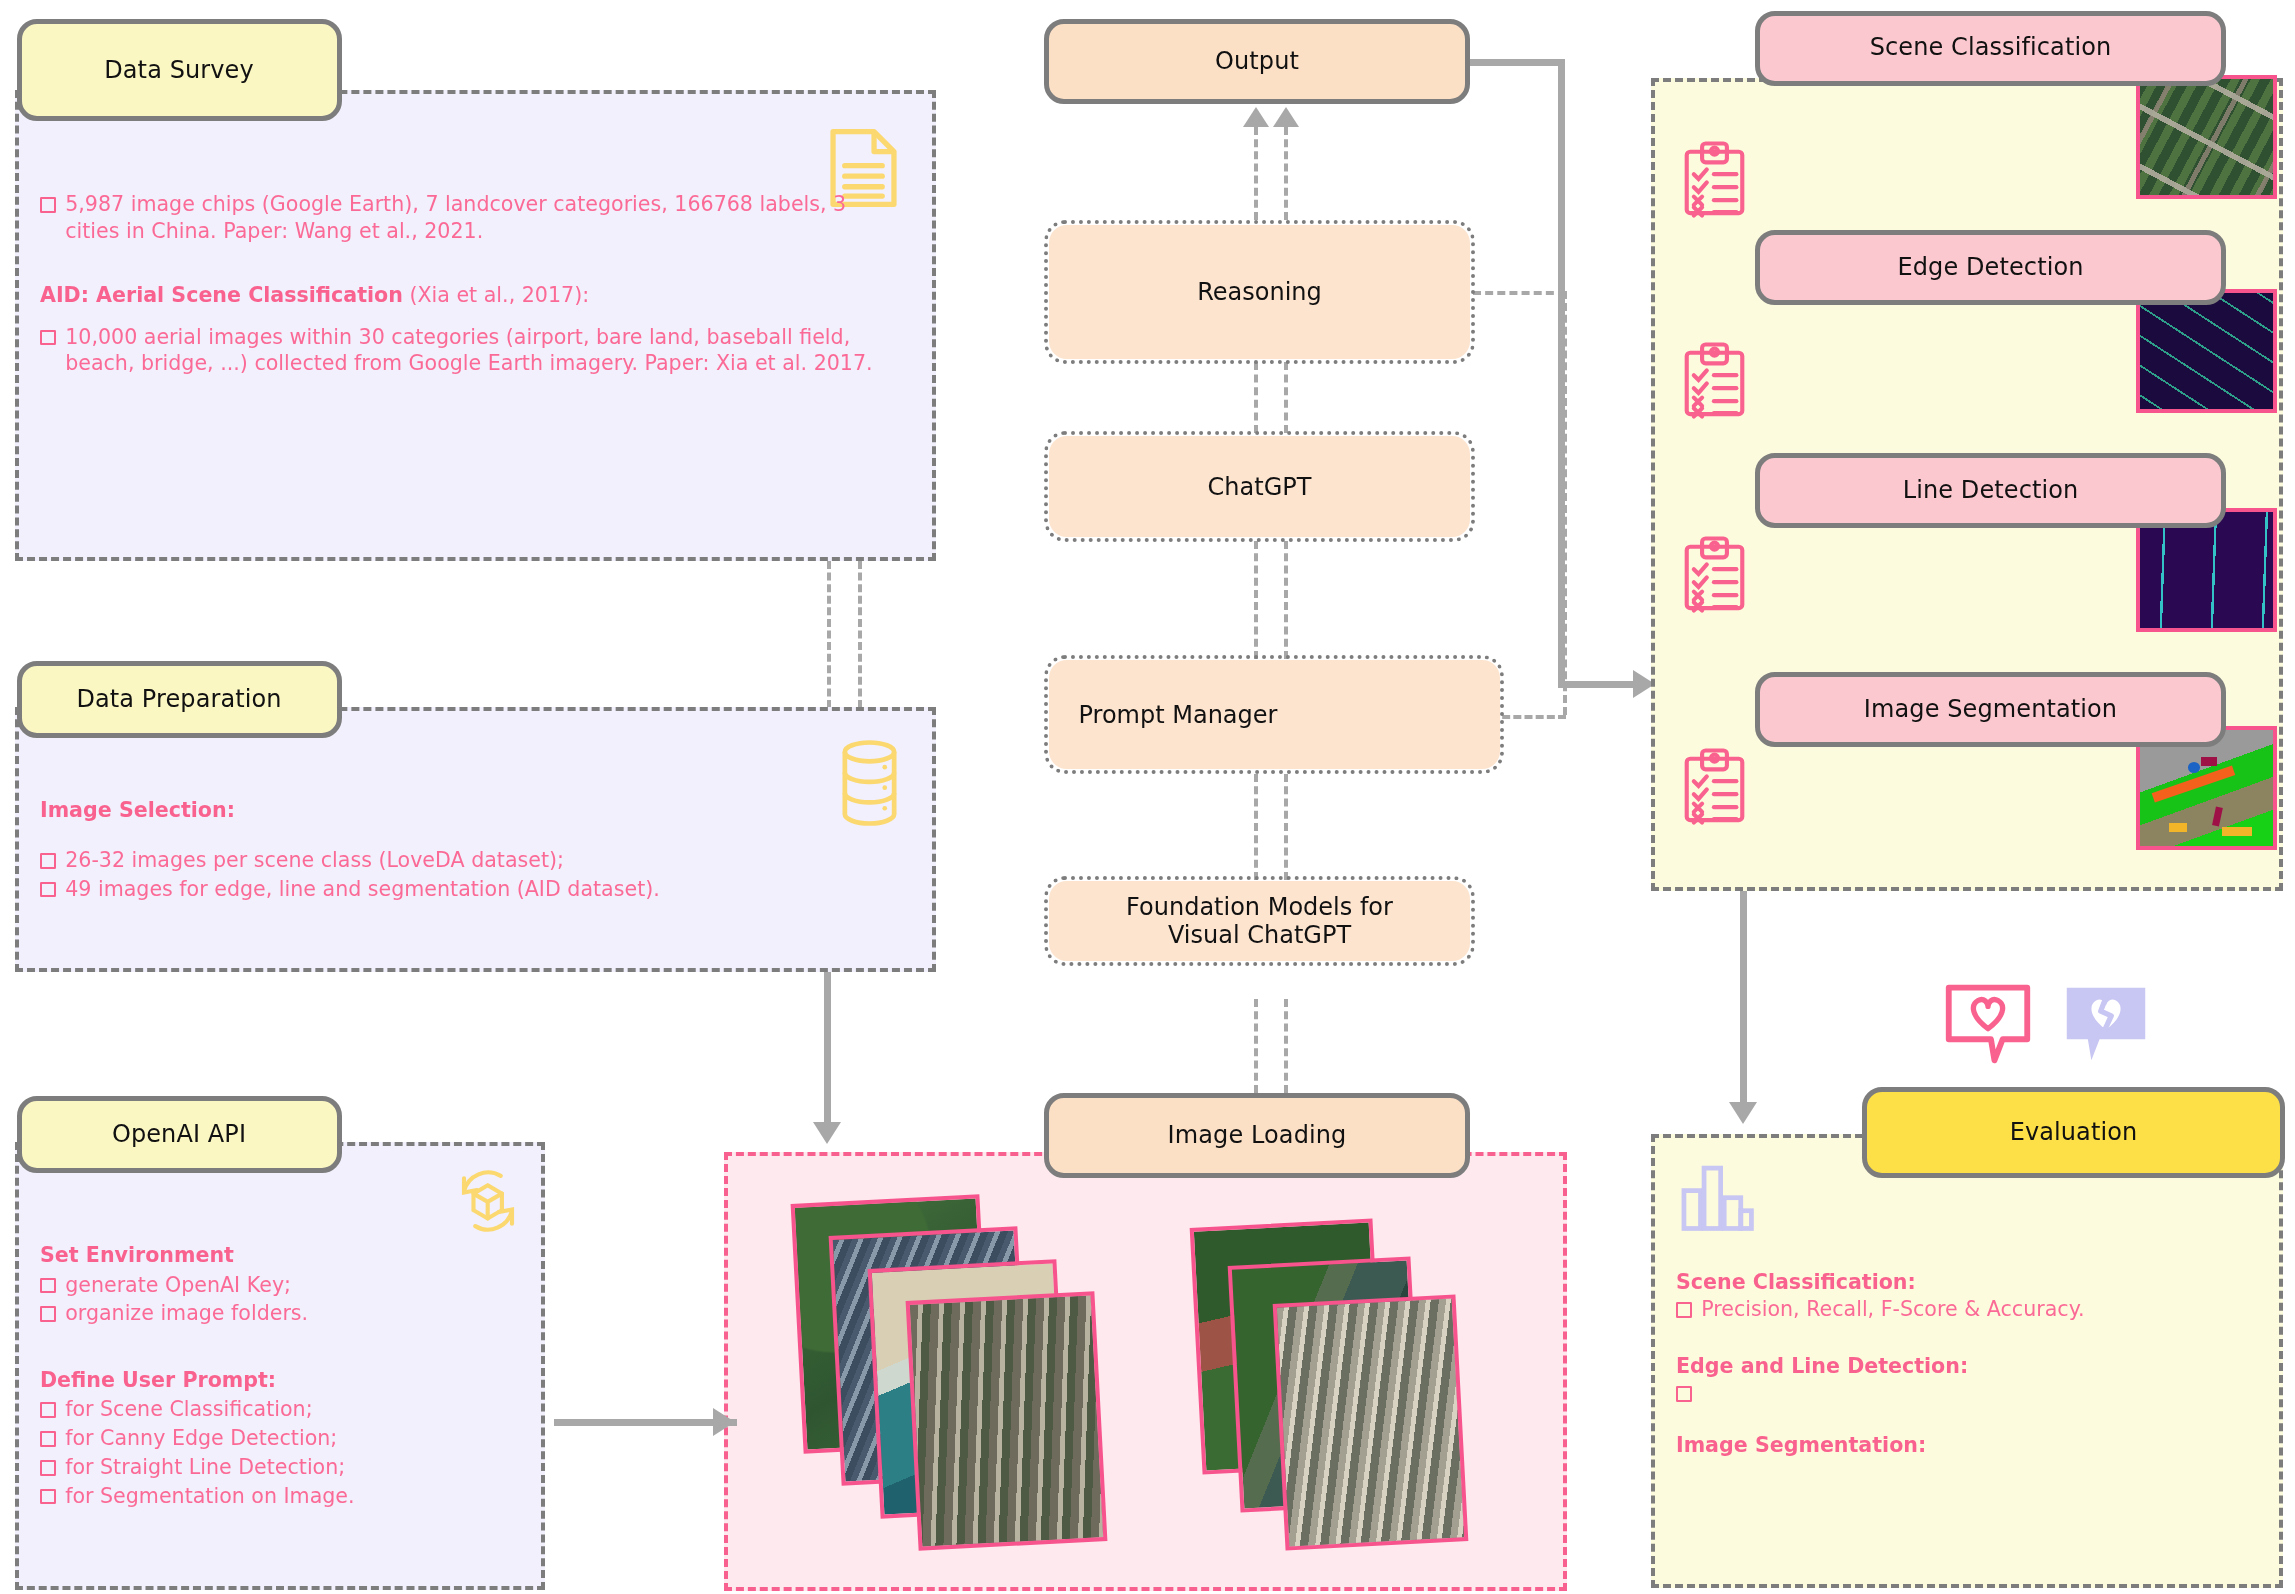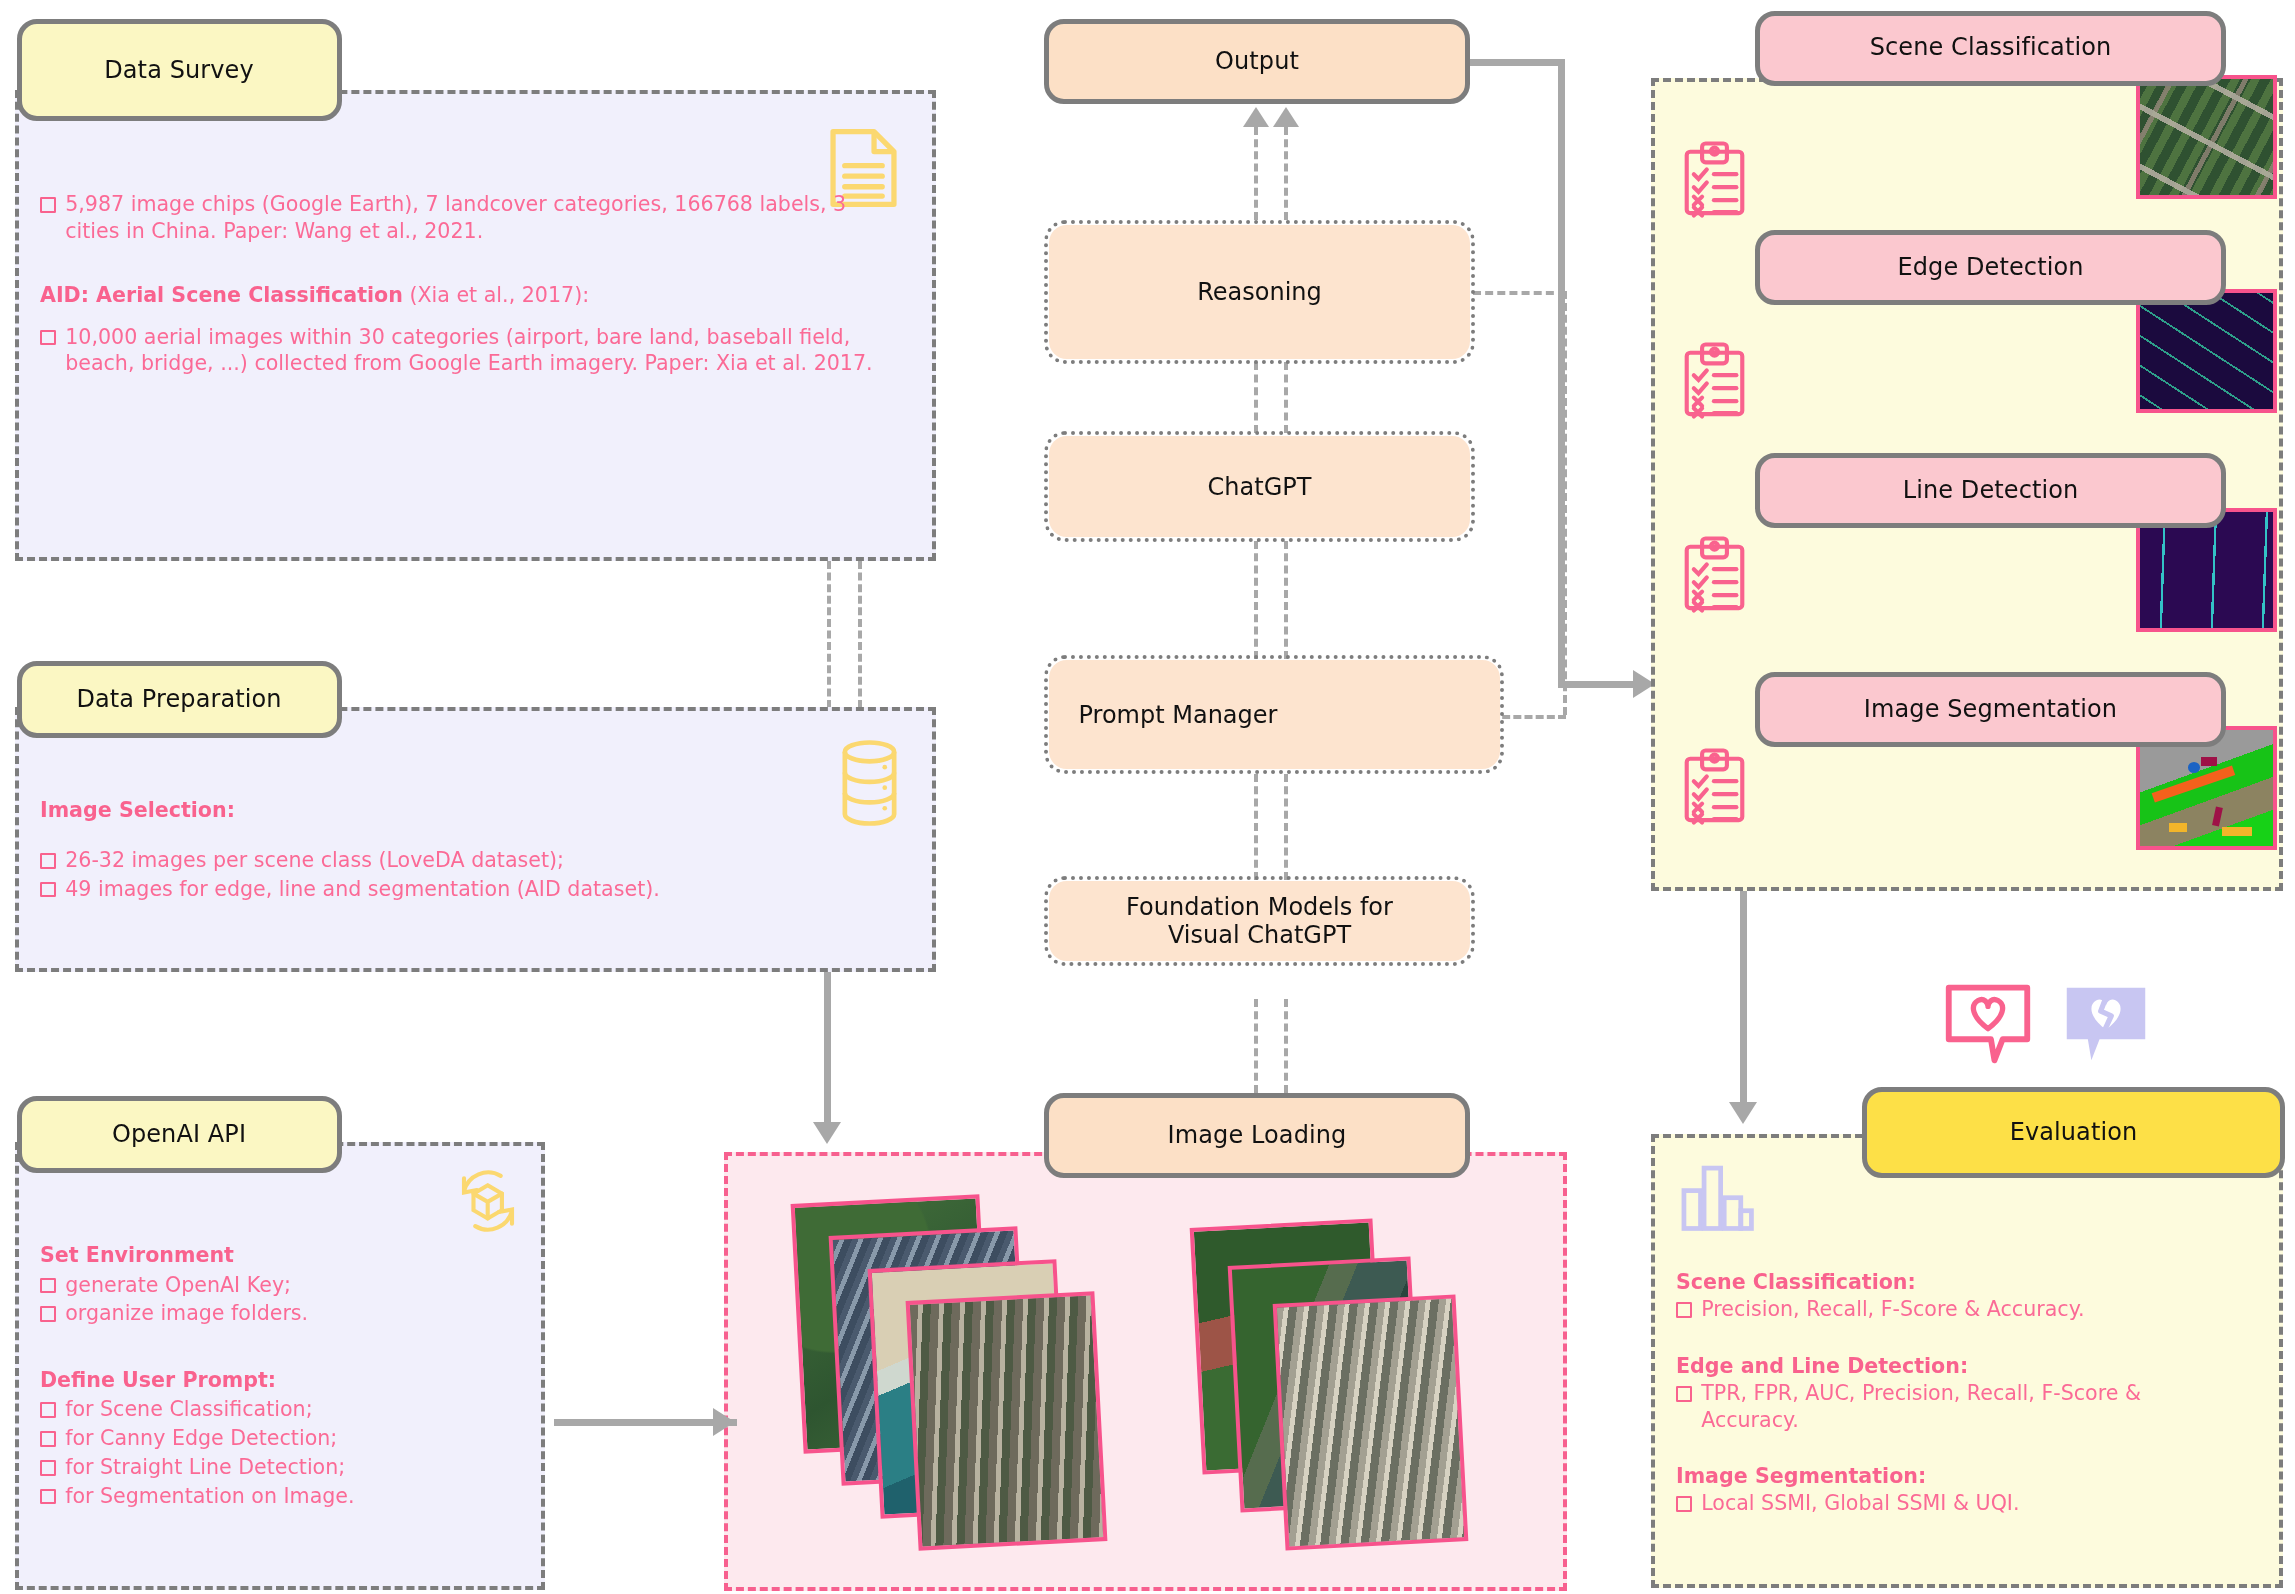--- a/index.html
+++ b/index.html
@@ -507,22 +507,17 @@
 <div class="abs" style="left:1676px;top:1270px;width:589px;">
   <div class="t-pink-b" style="margin-bottom:2.4px;">Scene Classification:</div>
   <div class="bullet-row">
     <div class="sq"></div>
     <div class="t-pink">Precision, Recall, F-Score &amp; Accuracy.</div>
   </div>
 
   <div class="t-pink-b" style="margin-top:31px;margin-bottom:2.4px;">Edge and Line Detection:</div>
   <div class="bullet-row">
     <div class="sq"></div>
-    <div class="t-pink" style="width:530px;">TPR, FPR, AUC, Precision, Recall, F-Score &amp; Accuracy.</div>
   </div>
 
   <div class="t-pink-b" style="margin-top:31px;margin-bottom:2.4px;">Image Segmentation:</div>
-  <div class="bullet-row">
-    <div class="sq"></div>
-    <div class="t-pink">Local SSMI, Global SSMI &amp; UQI.</div>
-  </div>
 </div>
 
 
 </body></html>

